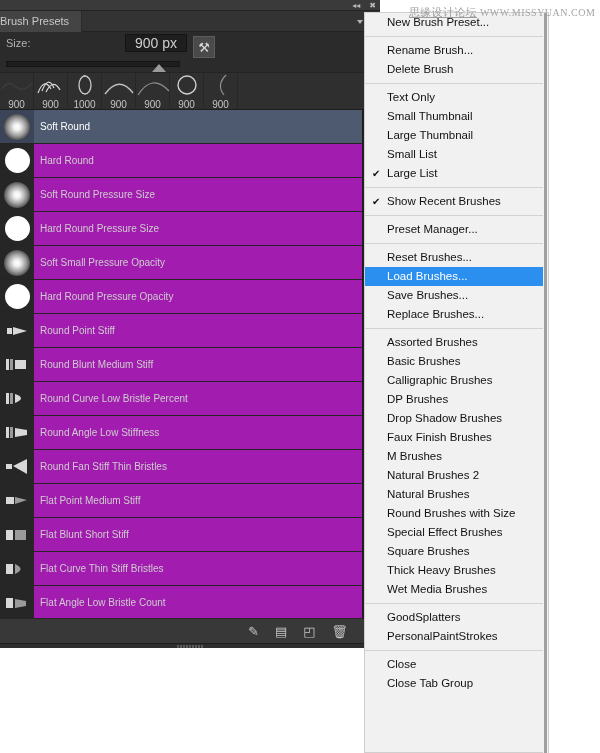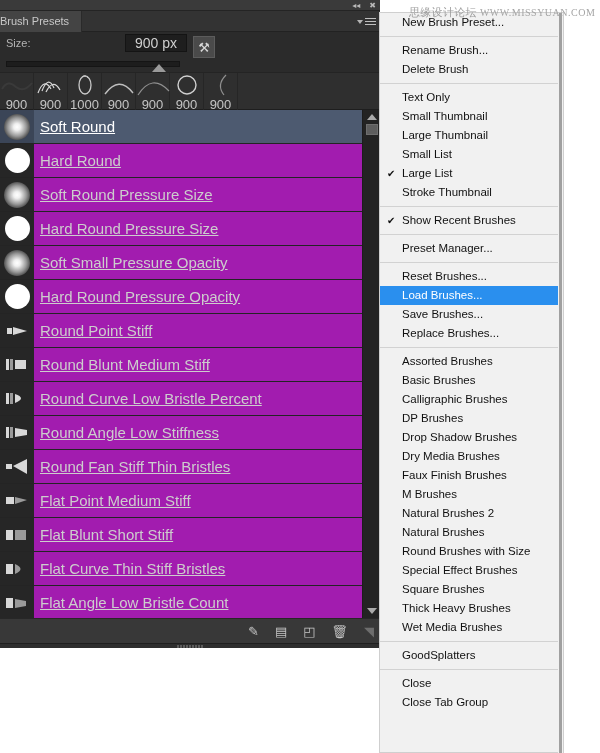--- a/index.html
+++ b/index.html
@@ -76,38 +76,38 @@
     position: absolute; left: 0; top: 72px; width: 380px; height: 38px;
     background: #2f2f2f; border-top: 1px solid #242424; border-bottom: 1px solid #1e1e1e;
     display: flex;
   }
   .recent-cell {
     position: relative; width: 34px; height: 38px;
     border-right: 1px solid #262626;
     display: flex; flex-direction: column; align-items: center; justify-content: flex-end;
   }
   .recent-thumb { position: absolute; left: 0; top: 0; width: 34px; height: 24px; overflow: hidden; }
-  .recent-num { font-size: 13px; color: #c4c4c4; line-height: 13px; }
+  .recent-num { font-size: 10px; color: #c4c4c4; line-height: 13px; }
 
   
   .brush-list {
     position: absolute; left: 0; top: 110px; width: 362px; height: 508px;
     background: #2d2d2d; overflow: hidden;
   }
   .brush-row {
     position: relative; height: 34px; display: flex; align-items: center;
     border-bottom: 1px solid #242424; background: #a21caf;
   }
   .brush-row.sel { background: #4d5a70; }
   .brush-icon {
     width: 34px; height: 33px; background: #262626; margin-right: 6px;
     display: flex; align-items: center; justify-content: center; flex: 0 0 34px;
   }
   .brush-row.sel .brush-icon { background: #3b4557; }
-  .brush-name { color: #cdcdcd; font-size: 15px; text-decoration: underline; }
+  .brush-name { color: #cdcdcd; font-size: 10px; }
   .brush-row.sel .brush-name { color: #ffffff; }
 
   
   .dot-soft { width: 26px; height: 26px; border-radius: 50%;
     background: radial-gradient(circle at 50% 50%, #ffffff 0%, #f0f0f0 18%, #9a9a9a 50%, #3a3a3a 78%, #262626 100%); }
   .dot-hard { width: 25px; height: 25px; border-radius: 50%;
     background: radial-gradient(circle at 50% 50%, #ffffff 0%, #ffffff 80%, #d8d8d8 92%, #5a5a5a 100%); }
 
   
   .list-scroll {
@@ -141,21 +141,21 @@
     background: #2e2e2e; border-top: 1px solid #1f1f1f;
   }
   .grip-dots {
     position: absolute; left: 50%; top: 1px; transform: translateX(-50%);
     display: flex; gap: 2px;
   }
   .grip-dots i { width: 1px; height: 3px; background: #8a8a8a; display: block; }
 
   
   #flyout {
-    position: absolute; left: 379px; top: 12px; width: 185px; height: 741px;
+    position: absolute; left: 364px; top: 12px; width: 185px; height: 741px;
     background: #f1f1f1; border: 1px solid #cfcfcf;
     font-size: 11.5px; color: #111111;
   }
   .menu-item {
     position: relative; height: 19px; line-height: 19px;
     padding-left: 22px; white-space: nowrap; cursor: default;
   }
   .menu-item.hl { background: #2a8fee; color: #ffffff; }
   .menu-item .check {
     position: absolute; left: 7px; top: 0; font-size: 10px; line-height: 19px; color: #111;
@@ -166,21 +166,21 @@
   }
   .menu-scrollbar i {
     position: absolute; left: 1px; top: 0; width: 3px; height: 741px; background: #a0a0a0;
   }
   
   .watermark {
     position: absolute; left: 409px; top: 4px; width: 190px; height: 16px;
     color: #9b9b9b; font-size: 10px; line-height: 16px; white-space: nowrap;
     letter-spacing: 0.3px; z-index: 5;
   }
-  .wm-cn { font-size: 11px; color: #9d9d9d; }
+  .wm-cn { font-size: 11px; color: #9d9d9d; text-decoration: underline; }
   .wm-en { font-size: 10px; color: #a5a5a5; letter-spacing: 0.5px; font-family: Liberation Serif, serif; }
 </style>
 </head>
 <body>
 
 <div id="root">
 
   <div id="ps-panel">
 
     <div class="panel-topbar">
@@ -423,48 +423,47 @@
         <div class="menu-item"><span>New Brush Preset...</span></div>
         <div class="menu-sep"></div>
         <div class="menu-item"><span>Rename Brush...</span></div>
         <div class="menu-item"><span>Delete Brush</span></div>
         <div class="menu-sep"></div>
         <div class="menu-item"><span>Text Only</span></div>
         <div class="menu-item"><span>Small Thumbnail</span></div>
         <div class="menu-item"><span>Large Thumbnail</span></div>
         <div class="menu-item"><span>Small List</span></div>
         <div class="menu-item"><span class="check">✔</span><span>Large List</span></div>
-        <div class="menu-item"><span>Stroke Thumbnail</span></div>
         <div class="menu-sep"></div>
         <div class="menu-item"><span class="check">✔</span><span>Show Recent Brushes</span></div>
         <div class="menu-sep"></div>
         <div class="menu-item"><span>Preset Manager...</span></div>
         <div class="menu-sep"></div>
         <div class="menu-item"><span>Reset Brushes...</span></div>
         <div class="menu-item hl"><span>Load Brushes...</span></div>
         <div class="menu-item"><span>Save Brushes...</span></div>
         <div class="menu-item"><span>Replace Brushes...</span></div>
         <div class="menu-sep"></div>
         <div class="menu-item"><span>Assorted Brushes</span></div>
         <div class="menu-item"><span>Basic Brushes</span></div>
         <div class="menu-item"><span>Calligraphic Brushes</span></div>
         <div class="menu-item"><span>DP Brushes</span></div>
         <div class="menu-item"><span>Drop Shadow Brushes</span></div>
-        <div class="menu-item"><span>Dry Media Brushes</span></div>
         <div class="menu-item"><span>Faux Finish Brushes</span></div>
         <div class="menu-item"><span>M Brushes</span></div>
         <div class="menu-item"><span>Natural Brushes 2</span></div>
         <div class="menu-item"><span>Natural Brushes</span></div>
         <div class="menu-item"><span>Round Brushes with Size</span></div>
         <div class="menu-item"><span>Special Effect Brushes</span></div>
         <div class="menu-item"><span>Square Brushes</span></div>
         <div class="menu-item"><span>Thick Heavy Brushes</span></div>
         <div class="menu-item"><span>Wet Media Brushes</span></div>
         <div class="menu-sep"></div>
         <div class="menu-item"><span>GoodSplatters</span></div>
+        <div class="menu-item"><span>PersonalPaintStrokes</span></div>
         <div class="menu-sep"></div>
         <div class="menu-item"><span>Close</span></div>
         <div class="menu-item"><span>Close Tab Group</span></div>
       </div>
     <div class="menu-scrollbar">
         <i></i>
       </div>
   </div>
 
   <div class="watermark">

